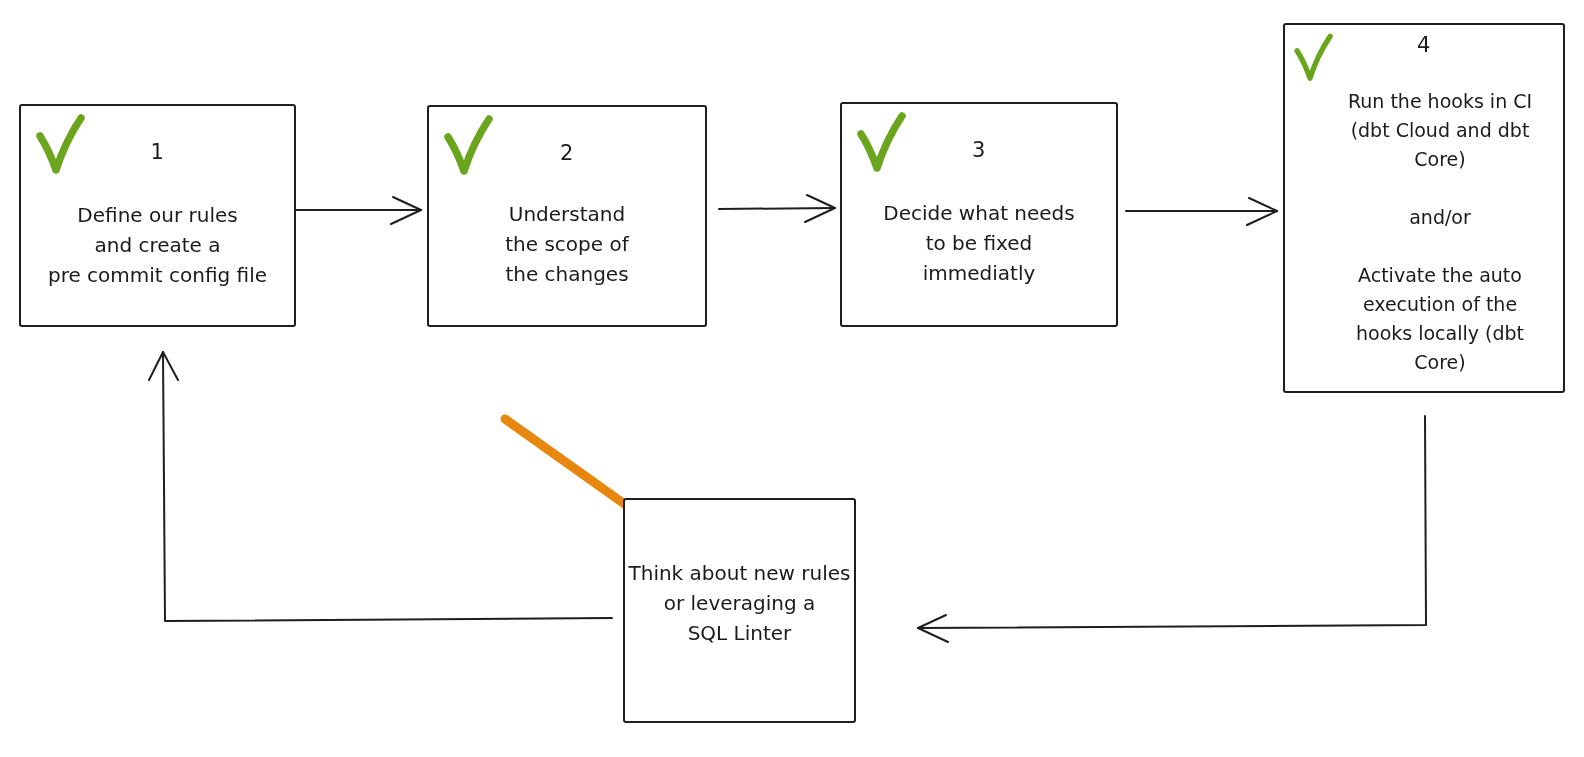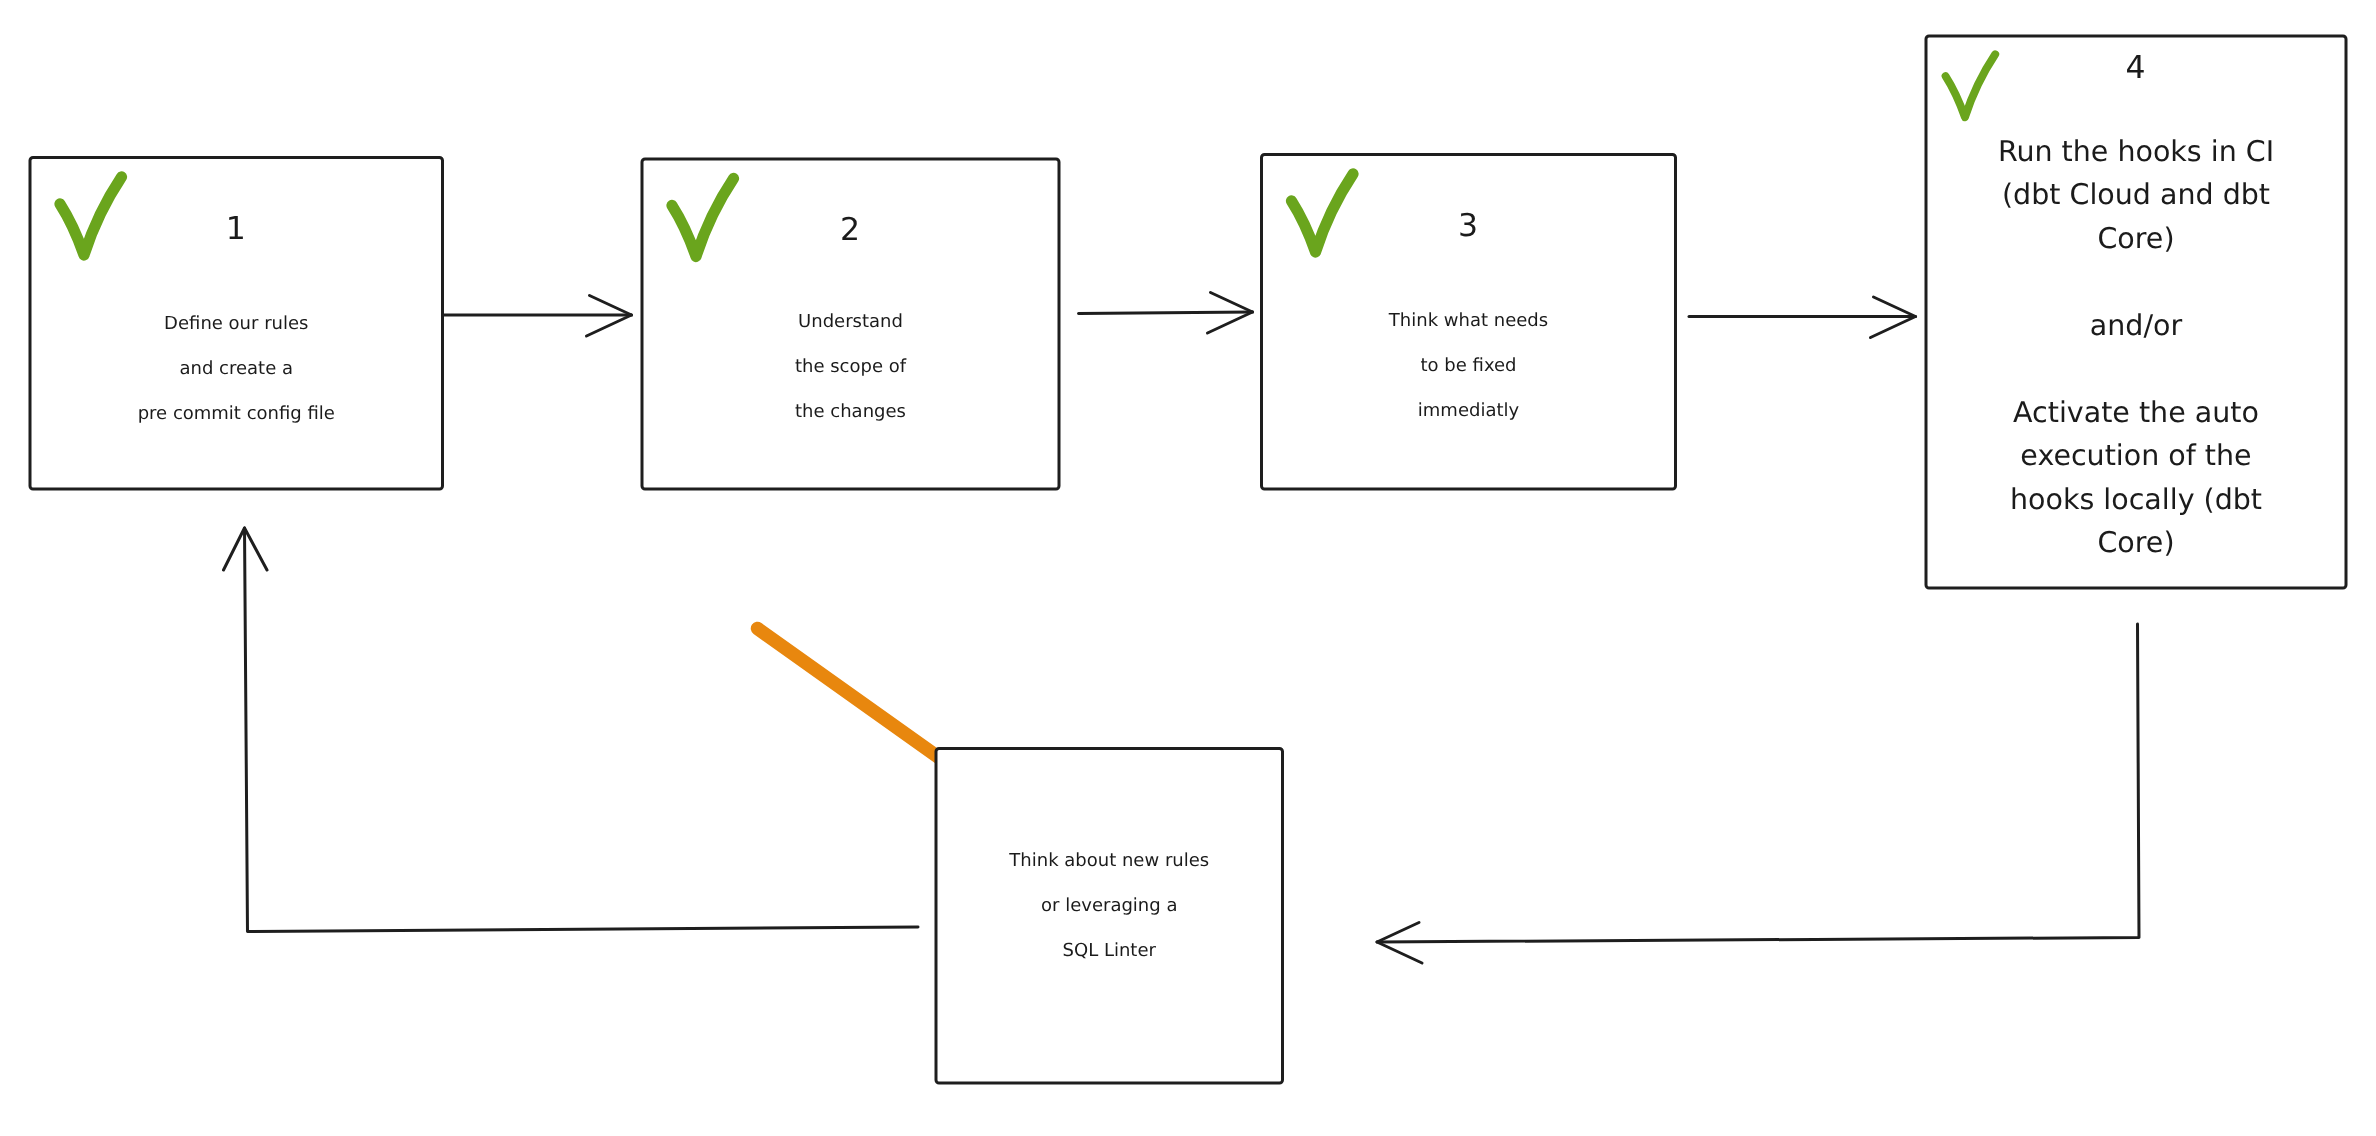--- a/index.html
+++ b/index.html
@@ -34,21 +34,21 @@
     left: 0; width: 100%;
     text-align: center;
     font-size: 21px;
     letter-spacing: 0.5px;
   }
   .body-text {
     position: absolute;
     left: 0; width: 100%;
     text-align: center;
     white-space: pre-line;
-    font-size: 12px;
+    font-size: 20px;
     line-height: 30px;
   }
   .body-sm { font-size: 19px; line-height: 29px; }
   #arrow-layer {
     position: absolute;
     left: 0; top: 0;
     width: 1584px; height: 757px;
     pointer-events: none;
   }
   #arrow-layer path.black {
@@ -116,31 +116,31 @@
     <div class="body-text" style="top:92px;">Understand
 the scope of
 the changes</div>
   </div>
 
   <div class="box" style="left:840px; top:102px; width:278px; height:225px;">
     <svg class="check-svg" viewBox="0 0 52 66">
       <path d="M5 24 Q14 38 21 58 Q30 30 46 6"></path>
     </svg>
     <div class="num" style="top:34px;">3</div>
-    <div class="body-text" style="top:94px;">Think what needs
+    <div class="body-text" style="top:94px;">Decide what needs
 to be fixed
 immediatly</div>
   </div>
 
   <div class="box" style="left:1283px; top:23px; width:282px; height:370px;">
     <svg class="check-svg box4-check" viewBox="0 0 52 66">
       <path d="M5 24 Q14 38 21 58 Q30 30 46 6"></path>
     </svg>
     <div class="num" style="top:8px;">4</div>
-    <div class="body-text body-sm" style="top:62px;">Run the hooks in CI
+    <div class="body-text body-sm" style="top:62px;padding-left:16px;">Run the hooks in CI
 (dbt Cloud and dbt
 Core)
 
 and/or
 
 Activate the auto
 execution of the
 hooks locally (dbt
 Core)</div>
   </div>

